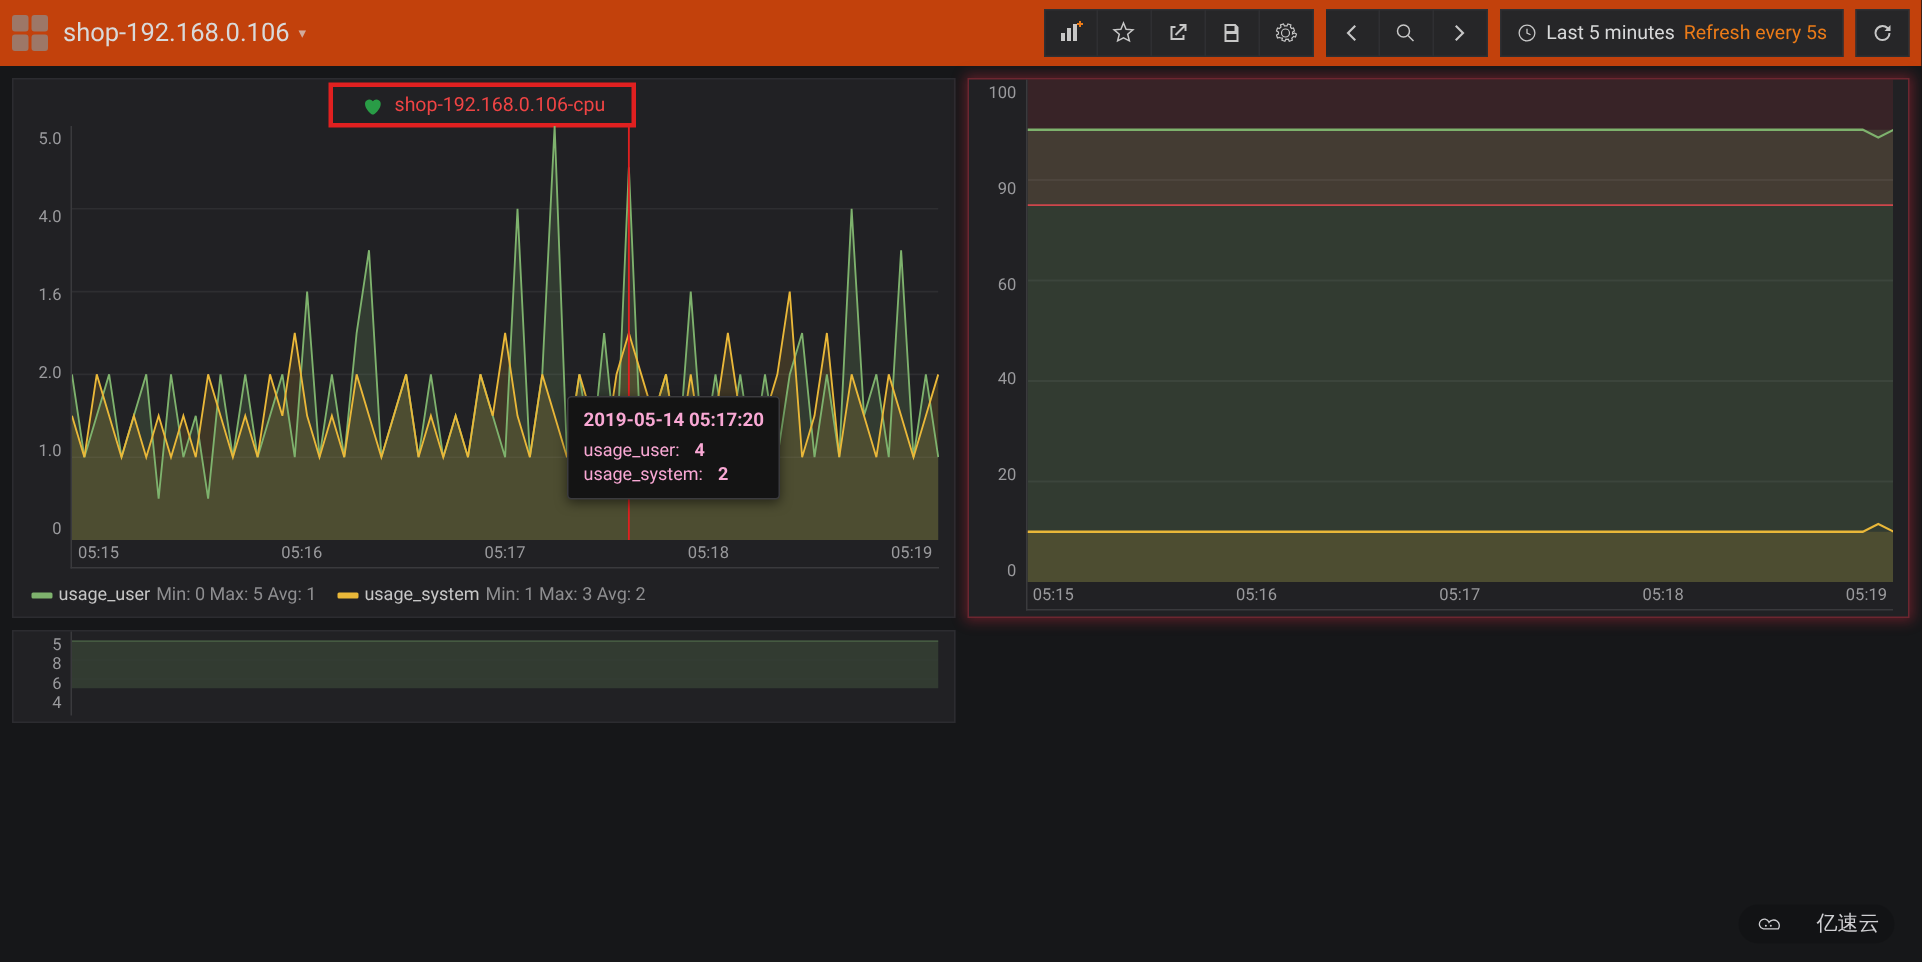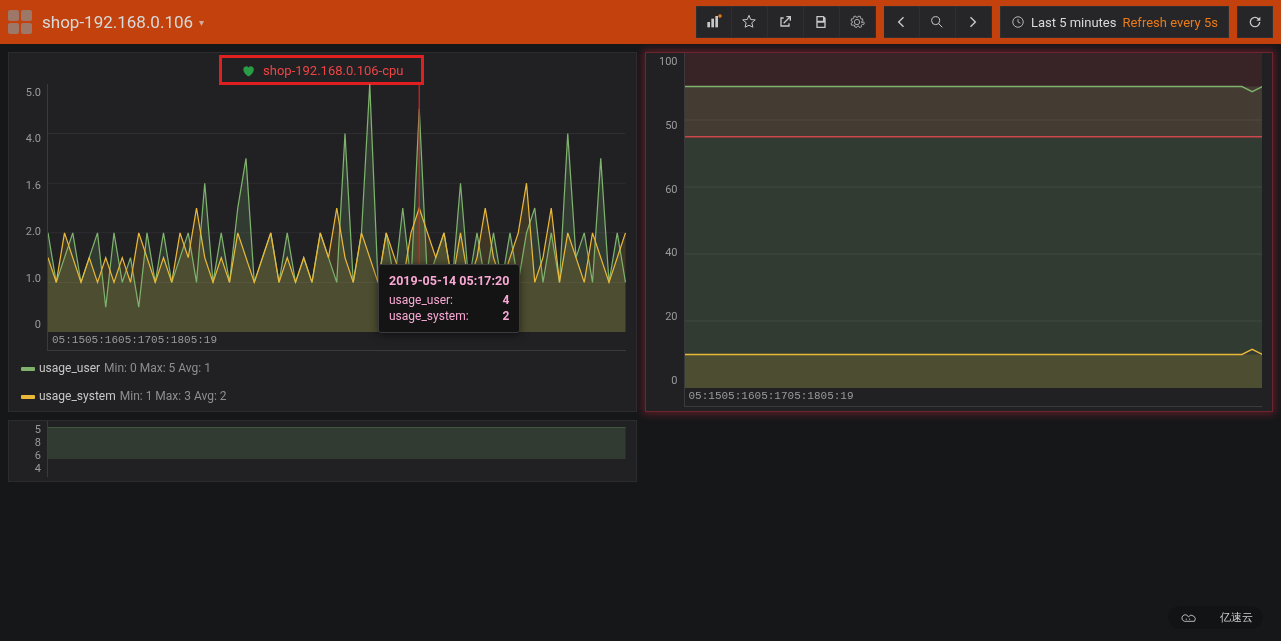--- a/index.html
+++ b/index.html
@@ -128,33 +128,32 @@
   border-left: 1px solid #3a3a3d;
   border-bottom: 1px solid #3a3a3d;
 }
 .plot svg { position: absolute; inset: 0; width: 100%; height: calc(100% - 18px); }
 .grid-line { stroke: #2e2e31; stroke-width: 1; }
 .xaxis {
   position: absolute;
   bottom: 0; left: 0; right: 0;
   height: 18px;
   display: flex;
+  justify-content: space-between;
   padding: 2px 4px 0;
   color: #9a9a9d;
   font-size: 11px;
-  font-family: Liberation Mono, monospace;
 }
 .legend {
   padding: 6px 12px 8px;
   font-size: 12px;
   color: #c7c7c7;
   display: flex;
   flex-wrap: wrap;
   gap: 14px;
-  flex-direction: column;
 }
 .legend .swatch {
   display: inline-block;
   width: 14px; height: 4px;
   vertical-align: middle;
   margin-right: 4px;
   border-radius: 1px;
 }
 .swatch.green { background: #7eb26d; }
 .swatch.yellow { background: #eab839; }
@@ -166,32 +165,32 @@
   background: #141414;
   border: 1px solid #3b3b3e;
   border-radius: 3px;
   padding: 8px 10px;
   font-size: 12px;
   color: #f9a8d4;
   min-width: 130px;
   box-shadow: 0 2px 8px rgba(0,0,0,0.5);
 }
 .tooltip .tt-title { font-weight: 700; margin-bottom: 4px; font-size: 12.5px; }
-.tooltip .tt-row { display: flex; justify-content: space-between; gap: 10px; padding: 1px 0; }
+.tooltip .tt-row { display: flex; gap: 10px; padding: 1px 0; }
 .tooltip .tt-val { font-weight: 700; }
 
 .watermark {
   position: absolute;
   right: 18px;
   bottom: 12px;
   display: flex;
   align-items: center;
   gap: 20px;
   color: #cfcfd2;
-  font-size: 11px;
+  font-size: 14px;
   background: rgba(0,0,0,0.15);
   padding: 4px 10px;
   border-radius: 14px;
 }
 .watermark svg { width: 22px; height: 14px; }
 
 .vline { stroke: #e02020; stroke-width: 1.2; }
 .threshold-fill { fill: rgba(224,47,68,0.12); }
 .threshold-line { stroke: #e02f44; stroke-width: 1; }
 .area-green { fill: rgba(126,178,109,0.18); }
@@ -338,21 +337,21 @@
     <div class="legend">
       <span class="legend-item"><span class="swatch green"></span><span>usage_user</span><span class="stats">Min: 0  Max: 5  Avg: 1</span></span>
       <span class="legend-item"><span class="swatch yellow"></span><span>usage_system</span><span class="stats">Min: 1  Max: 3  Avg: 2</span></span>
     </div>
   </div>
 
   <div class="panel alerting">
     <div class="chart-wrap">
       <div class="yaxis">
         <span>100</span>
-        <span>50</span>
+        <span>90</span>
         <span>60</span>
         <span>40</span>
         <span>20</span>
         <span>0</span>
       </div>
       <div class="plot">
         <svg viewBox="0 0 560 260" preserveAspectRatio="none">
           <line class="grid-line" x1="0" y1="52" x2="560" y2="52"></line>
           <line class="grid-line" x1="0" y1="104" x2="560" y2="104"></line>
           <line class="grid-line" x1="0" y1="156" x2="560" y2="156"></line>

